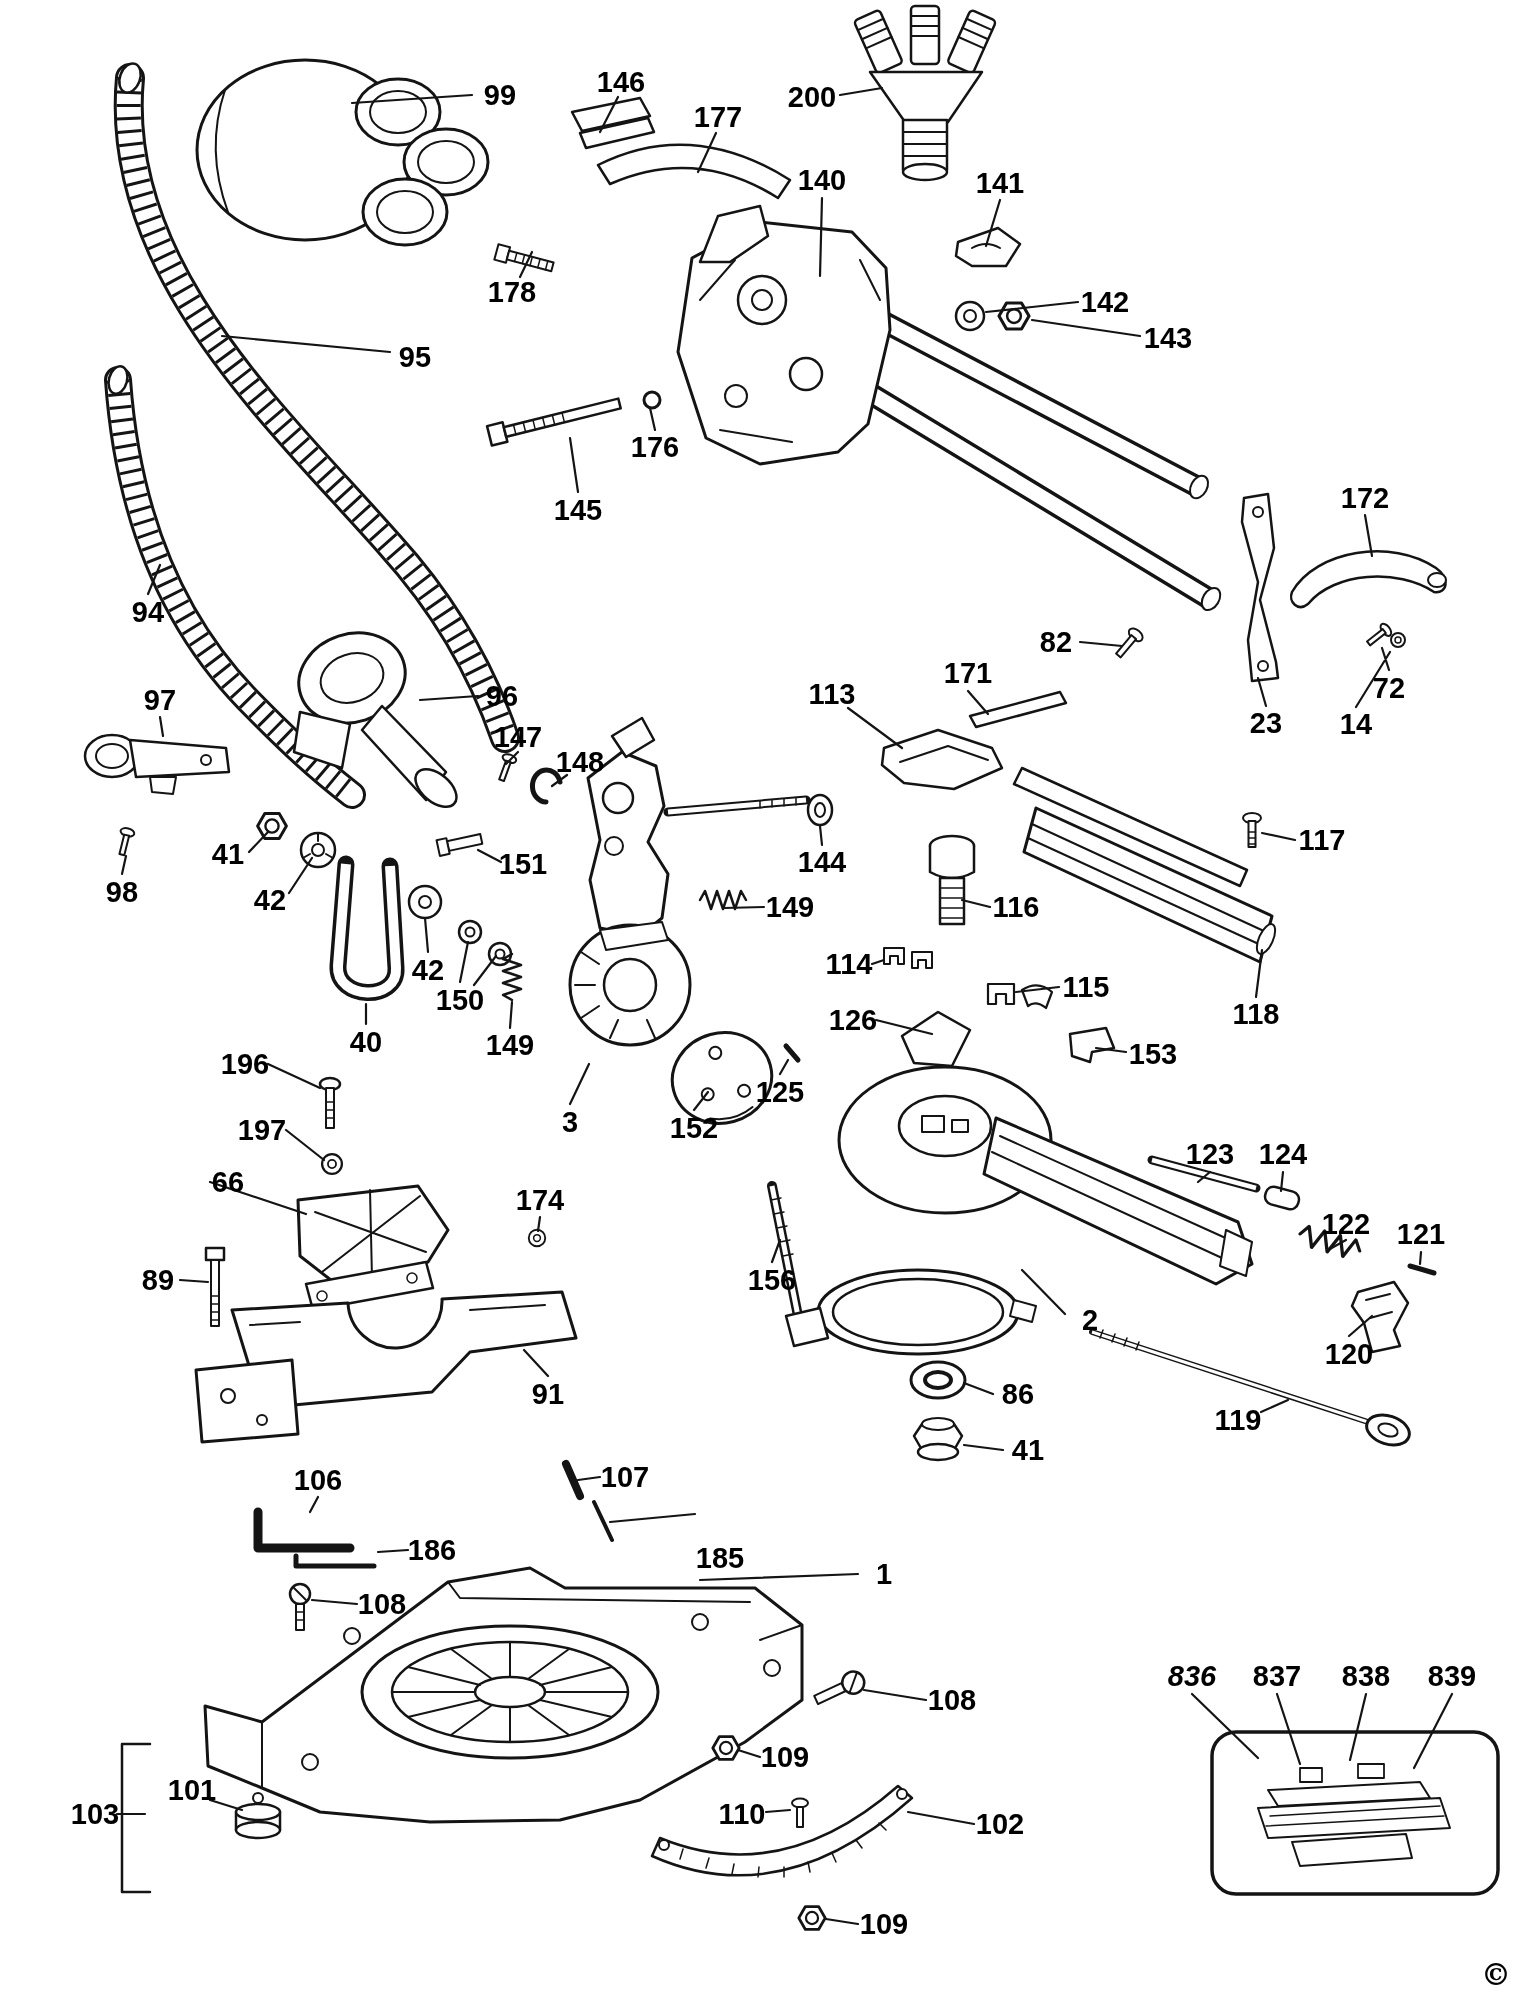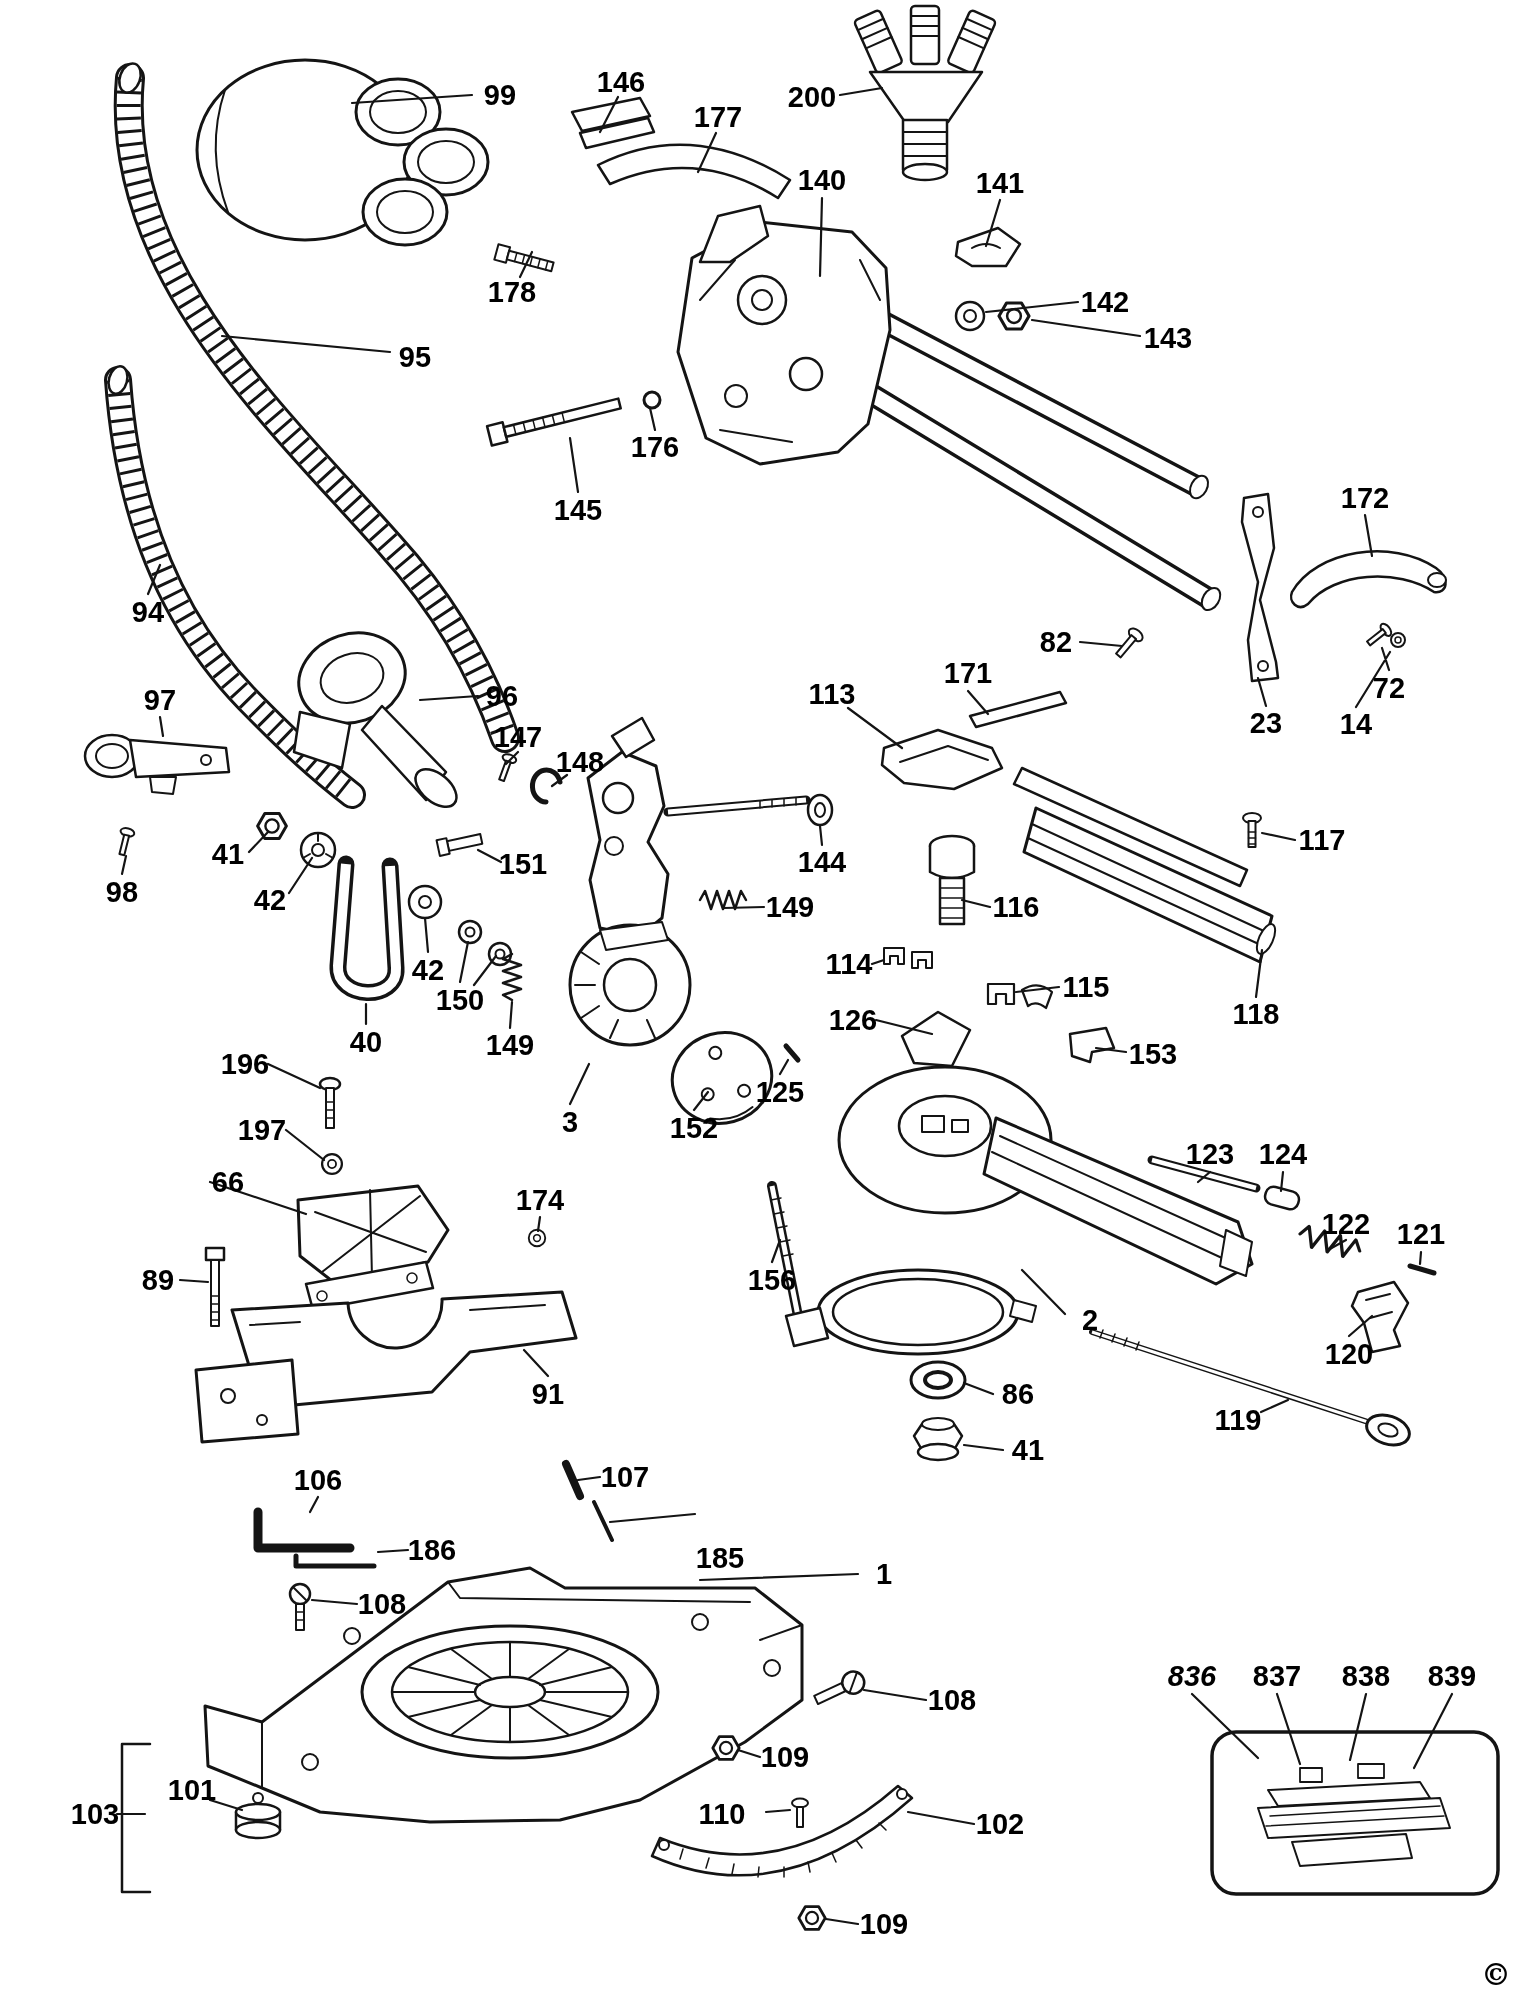--- a/index.html
+++ b/index.html
@@ -505,21 +505,21 @@
       <div class="part-label" style="left: 1028px; top: 1450px;">41</div>
       <div class="part-label" style="left: 318px; top: 1480px;">106</div>
       <div class="part-label" style="left: 625px; top: 1477px;">107</div>
       <div class="part-label" style="left: 720px; top: 1514px; margin-top: 44px;">185</div>
       <div class="part-label" style="left: 432px; top: 1550px;">186</div>
       <div class="part-label" style="left: 884px; top: 1574px;">1</div>
       <div class="part-label" style="left: 382px; top: 1604px;">108</div>
       <div class="part-label" style="left: 952px; top: 1700px;">108</div>
       <div class="part-label" style="left: 785px; top: 1757px;">109</div>
       <div class="part-label" style="left: 192px; top: 1790px;">101</div>
-      <div class="part-label" style="left: 722px; top: 1814px;">110</div>
+      <div class="part-label" style="left: 742px; top: 1814px;">110</div>
       <div class="part-label" style="left: 95px; top: 1814px;">103</div>
       <div class="part-label" style="left: 1000px; top: 1824px;">102</div>
       <div class="part-label" style="left: 884px; top: 1924px;">109</div>
       <div class="part-label" style="left: 1192px; top: 1676px; font-style: italic;">836</div>
       <div class="part-label" style="left: 1277px; top: 1676px;">837</div>
       <div class="part-label" style="left: 1366px; top: 1676px;">838</div>
       <div class="part-label" style="left: 1452px; top: 1676px;">839</div>
     </div>
 <div class="copyright">©</div>
 </div>

